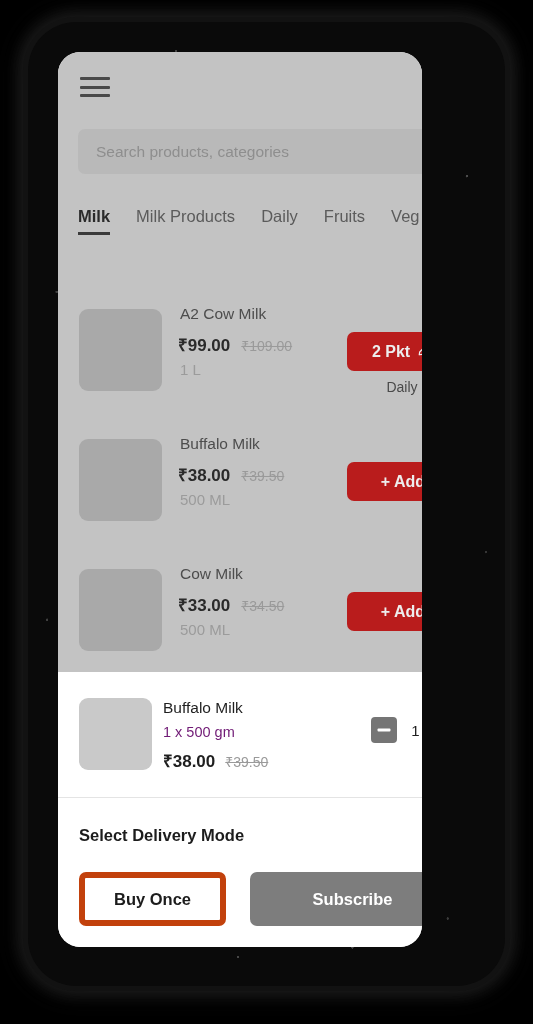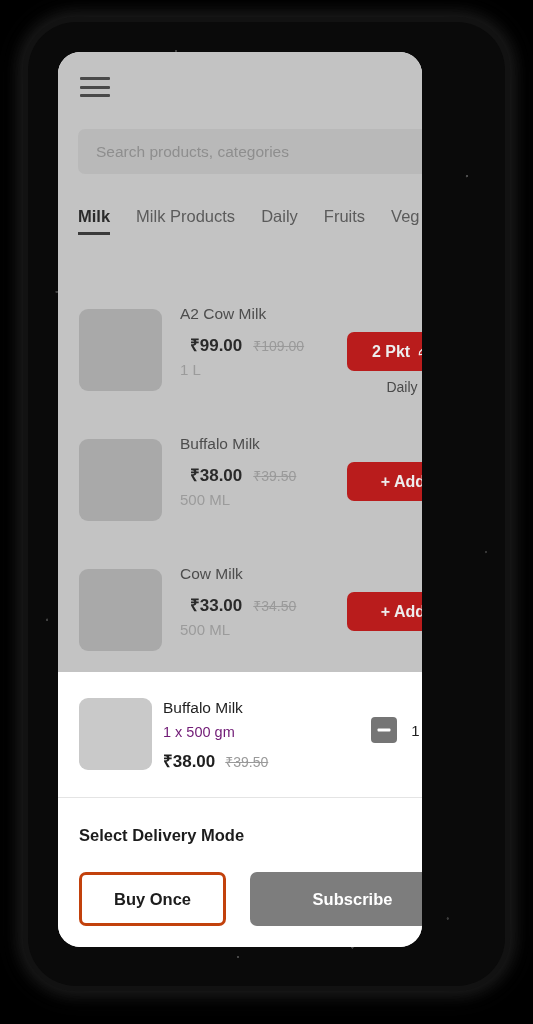--- a/index.html
+++ b/index.html
@@ -123,21 +123,21 @@
   .prod-thumb {
     position:absolute; left:21px; top:12px;
     width:83px; height:82px;
     background:#a9a9a9; border-radius:9px;
   }
   .prod-name {
     position:absolute; left:122px; top:8px;
     font-size:15.5px; color:#4d4d4d;
   }
   .prod-prices {
-    position:absolute; left:132px; top:36px;
+    position:absolute; left:120px; top:36px;
     display:flex; align-items:baseline; gap:11px;
   }
   .price-now { font-size:17px; font-weight:bold; color:#2a2a2a; }
   .price-old {
     font-size:14px; color:#9a9a9a; text-decoration:line-through;
   }
   .prod-size {
     position:absolute; left:122px; top:64px;
     font-size:15px; color:#9b9b9b;
   }
@@ -210,21 +210,21 @@
   .sheet-title {
     padding:28px 12px 0 21px;
     font-size:16.5px; font-weight:bold; color:#1c1c1c;
   }
   .mode-row {
     display:flex; gap:24px;
     padding:27px 0 0 21px;
   }
   .btn-outline {
     width:147px; height:54px;
-    background:#fff; border:3px solid #c2410c; border-radius:7px;
+    background:#fff; border:6px solid #c2410c; border-radius:7px;
     font-size:16.5px; font-weight:bold; color:#1c1c1c;
     font-family:"Liberation Sans", sans-serif;
     cursor:pointer;
   }
   .btn-filled {
     width:205px; height:54px;
     background:#7d7d7d; border:none; border-radius:7px;
     font-size:16.5px; font-weight:bold; color:#fff;
     font-family:"Liberation Sans", sans-serif;
     cursor:pointer;

